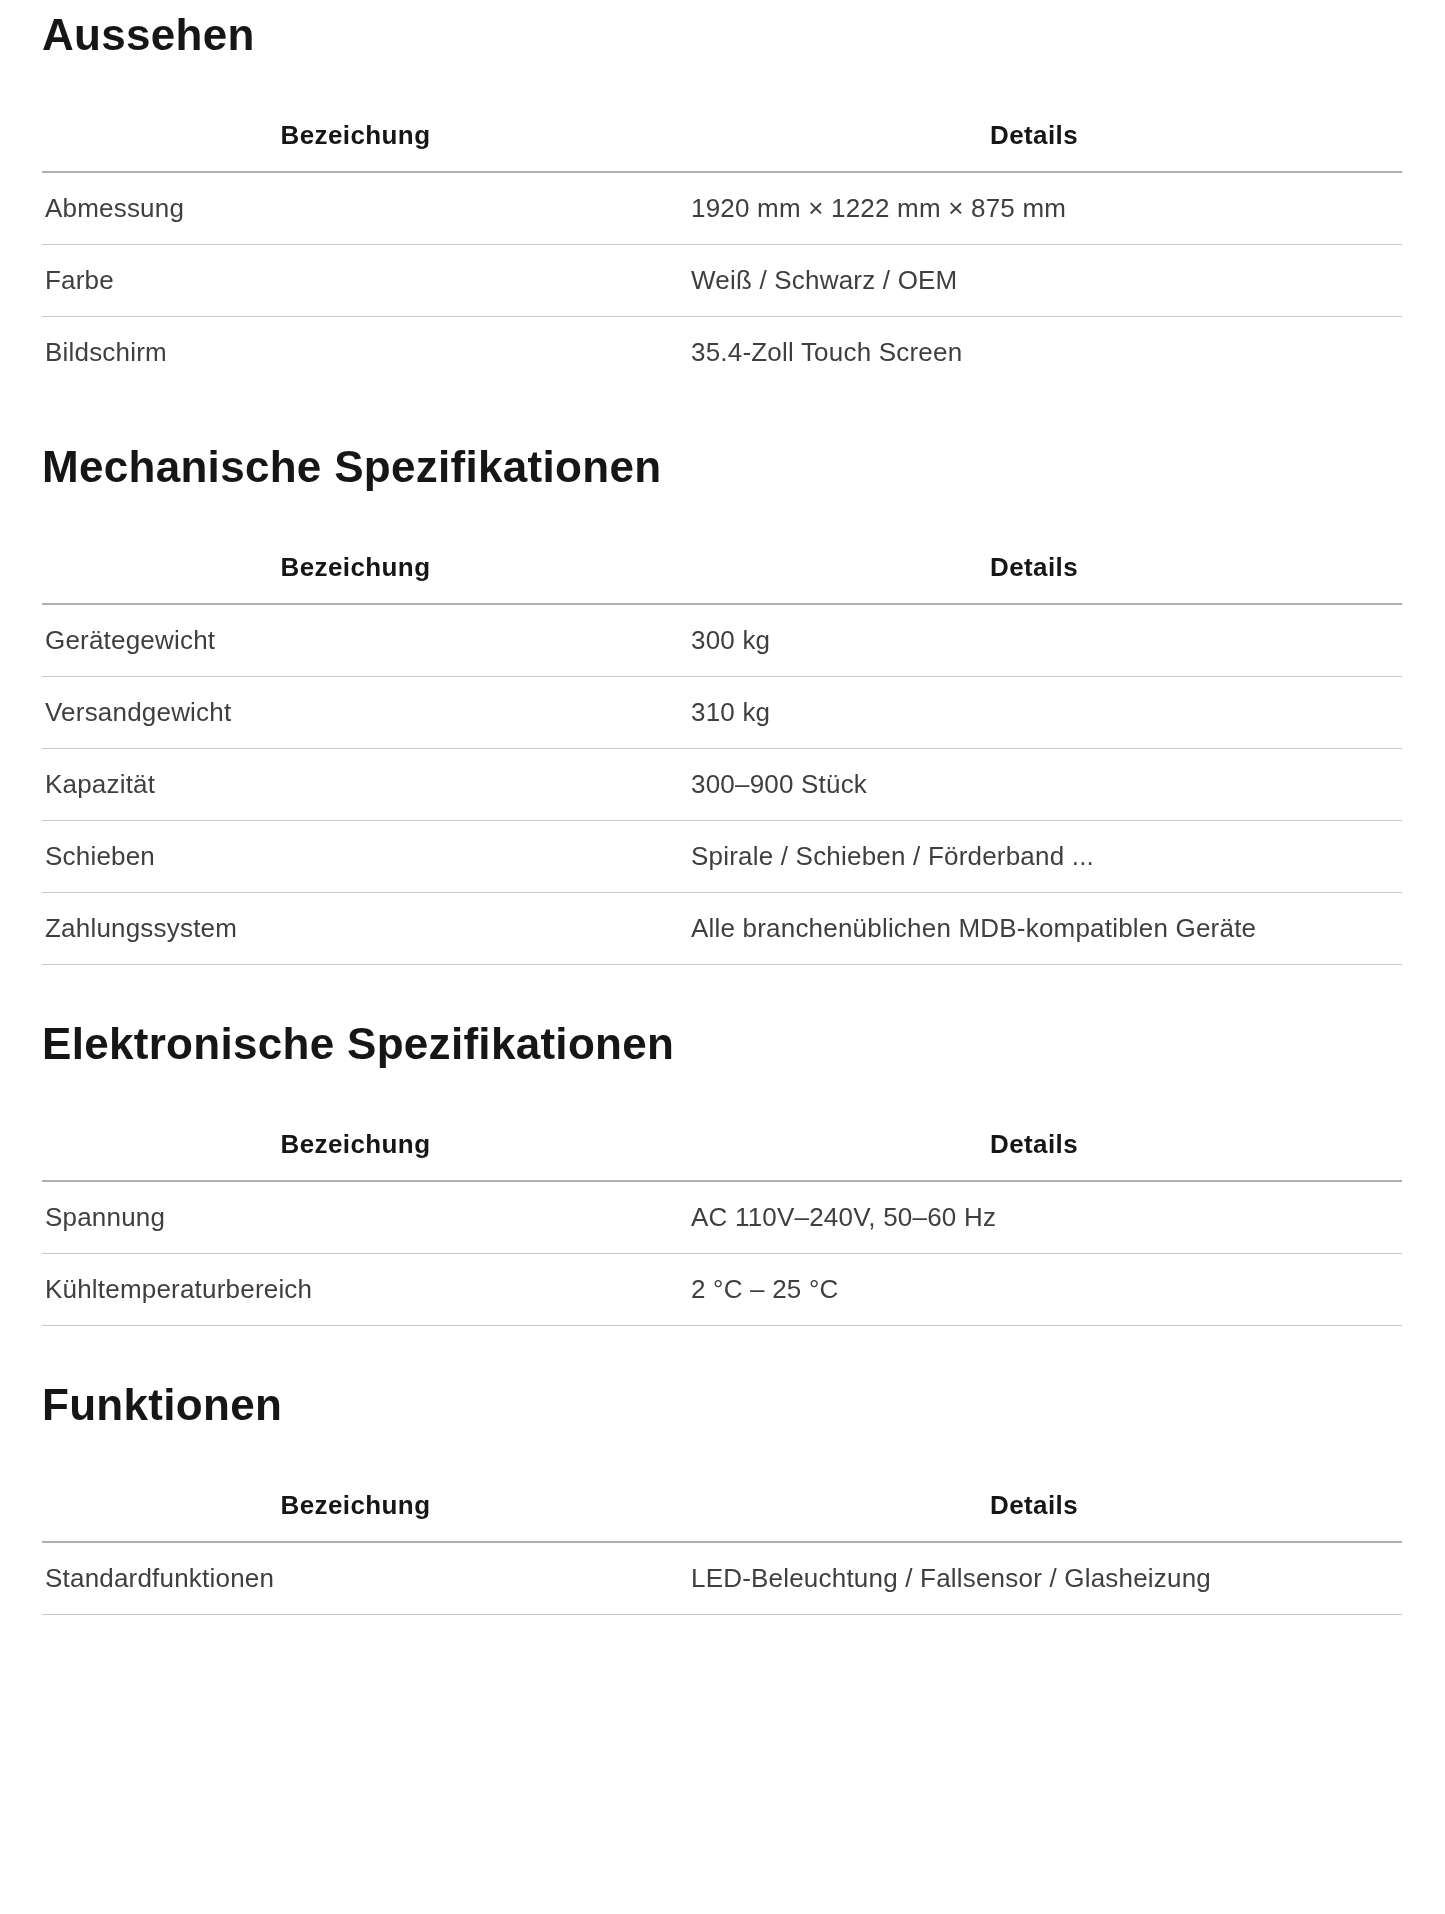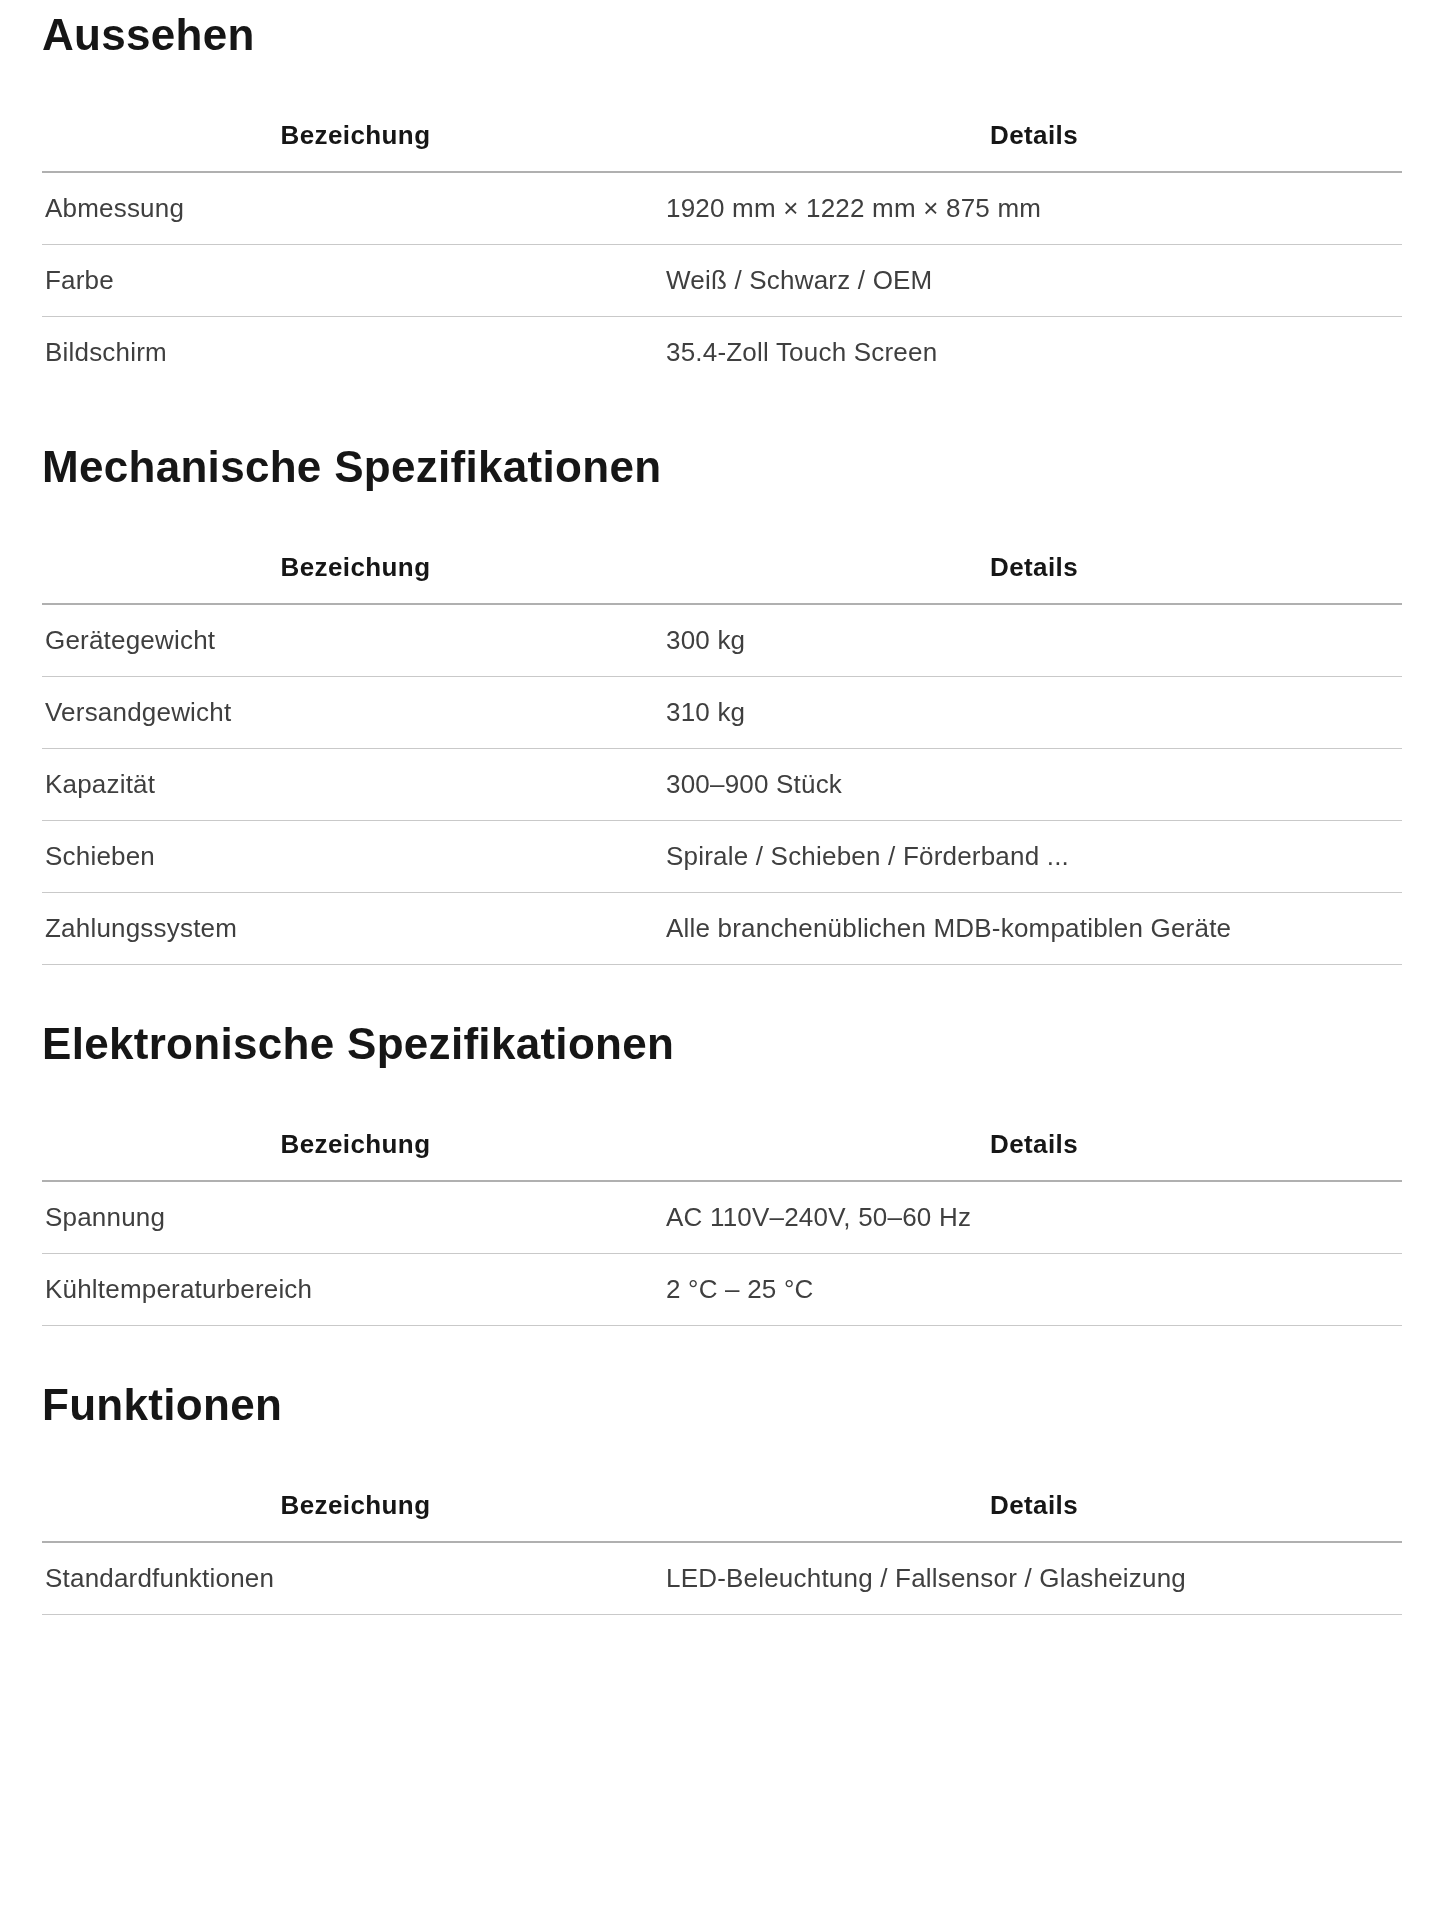--- a/index.html
+++ b/index.html
@@ -37,20 +37,21 @@
     font-weight: 700;
     letter-spacing: 0.4px;
     color: #161616;
     text-align: center;
   }
   .table-row {
     display: grid;
     grid-template-columns: 621px 1fr;
     padding: 20px 0 20px 3px;
     border-bottom: 1px solid #c9c9c9;
+    gap: 25px;
   }
   .no-last-border .table-row:last-child { border-bottom: none; }
   .row-label, .row-value {
     font-size: 26px;
     line-height: 31px;
     font-weight: 400;
     letter-spacing: 0.2px;
     color: #3f3f3f;
     white-space: nowrap;
   }

